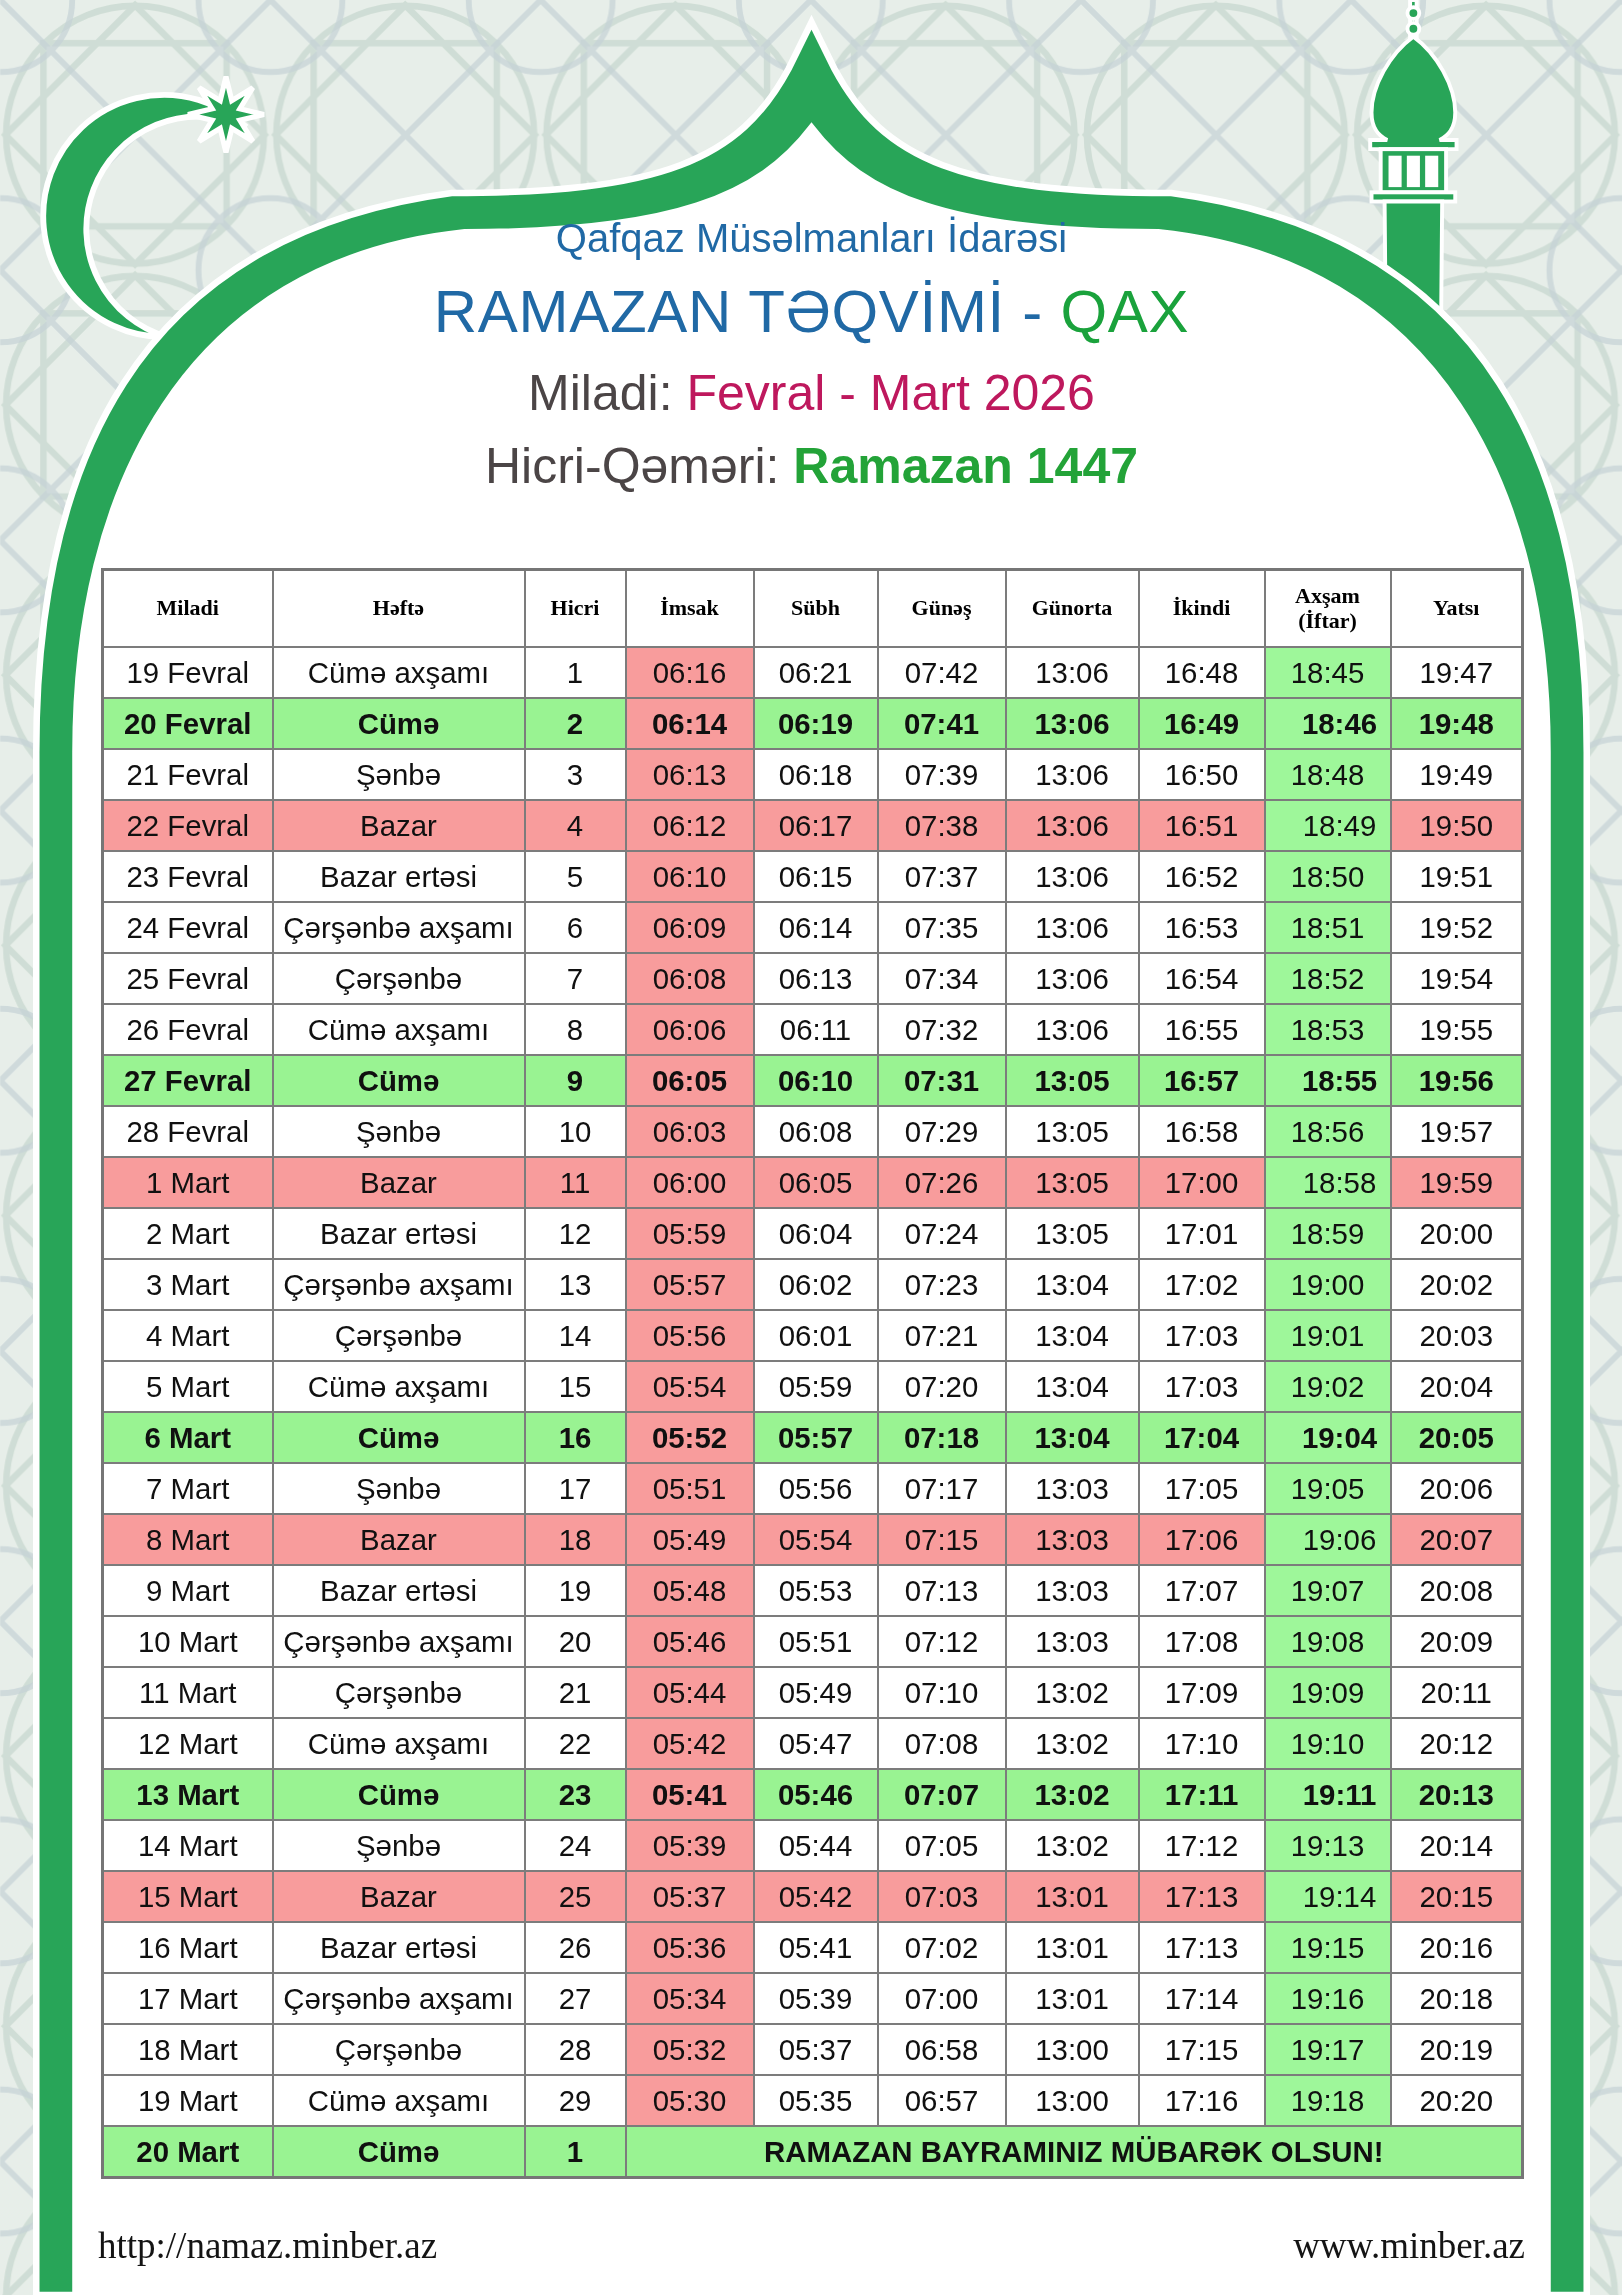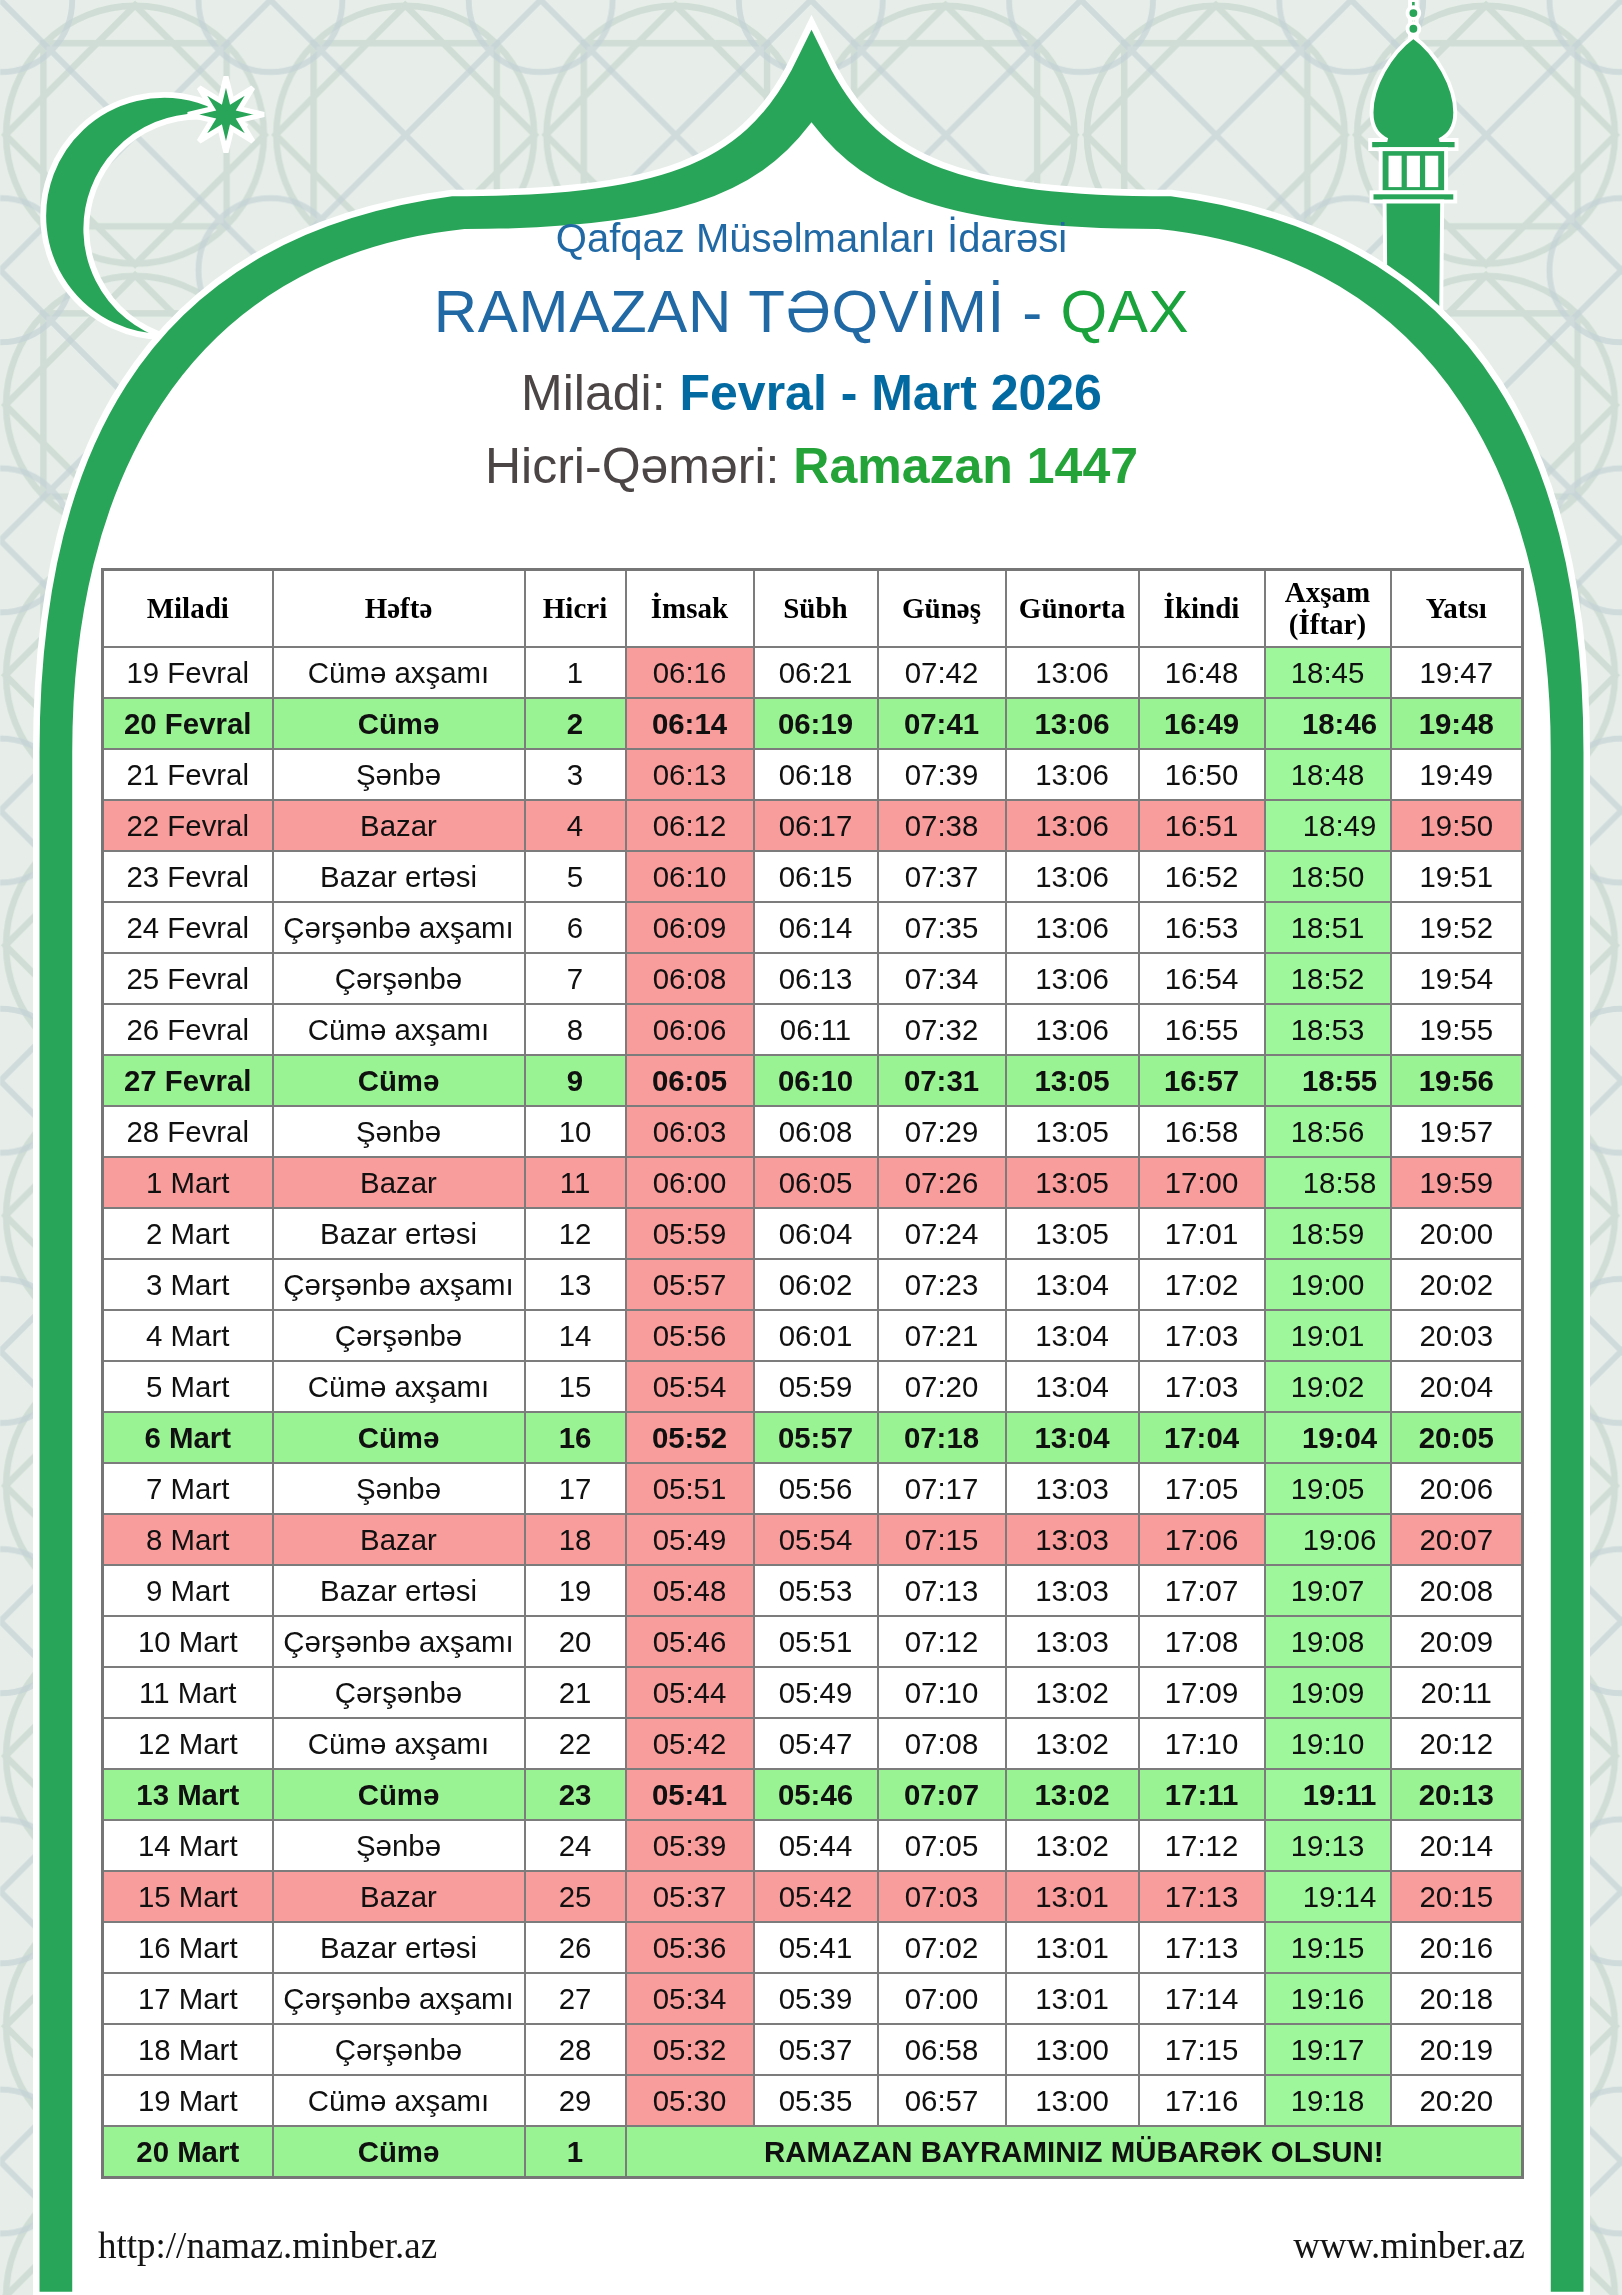--- a/index.html
+++ b/index.html
@@ -5,27 +5,27 @@
   html,body{margin:0;padding:0;background:#e7eee9;}
   .page{position:relative;width:1623px;height:2295px;overflow:hidden;
         font-family:"Liberation Sans","DejaVu Sans",sans-serif;}
   svg.bg{position:absolute;left:0;top:0;width:1623px;height:2295px;display:block;}
 
   .title-line{position:absolute;left:0;width:1623px;text-align:center;white-space:nowrap;}
   .t1{top:216px;font-size:40px;color:#2069a5;}
   .t2{top:277px;font-size:60px;font-weight:400;letter-spacing:0.7px;color:#2069a5;}
   .t2 .region{color:#1aa23c;}
   .t3{top:364px;font-size:50px;color:#4b4546;}
-  .t3 .val{color:#0369a1;font-weight:700;margin-top:16px;}
+  .t3 .val{color:#be185d;font-weight:400;margin-top:16px;}
   .t4{top:437px;font-size:50px;color:#4b4546;}
   .t4 .val{color:#23a338;font-weight:700;}
 
   table.tt{position:absolute;left:101px;top:568px;width:1421px;background:#ffffff;
            border-collapse:collapse;table-layout:fixed;border:3.3px solid #767676;}
-  table.tt th{font-family:"Liberation Serif","DejaVu Serif",serif;font-size:29px;font-weight:700;
+  table.tt th{font-family:"Liberation Serif","DejaVu Serif",serif;font-size:22px;font-weight:700;
            color:#000;height:75px;border:2px solid #7c7c7c;line-height:1.1;padding:0 0;
            text-align:center;vertical-align:middle;}
   table.tt td{height:49px;border:2px solid #7c7c7c;font-size:29.4px;color:#101010;
            text-align:center;vertical-align:middle;padding:0;}
   td.c-date{font-size:27px;}
   td.c-hicri{font-size:29.4px;}
   tr.r-green td{background:#99f392;font-weight:700;}
   tr.r-pink td{background:#f89c9c;}
   td.col-imsak{background:#f89c9c;}
   td.col-aksam{background:#9ef79a;}

